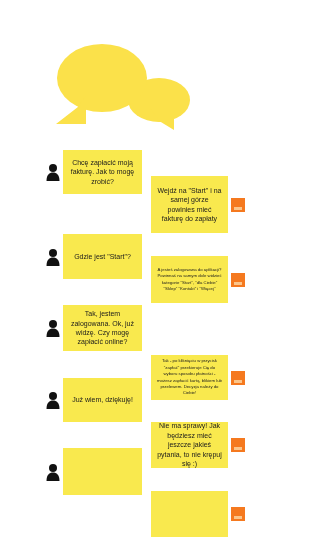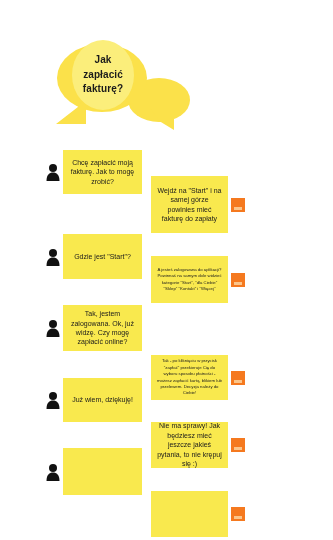--- a/index.html
+++ b/index.html
@@ -139,25 +139,20 @@
 </head>
 <body>
 
 <div id="page">
 
   <div id="header-bubbles">
     <div class="bubble-back"></div>
     <div class="bubble-back-tail2"></div>
     <div class="bubble-mid"></div>
     <div class="bubble-mid-tail"></div>
-    <div class="bubble-front">
-      <div class="bubble-front-text">Jak
-zapłacić
-fakturę?</div>
-    </div>
   </div>
 
   <div id="chat">
       <div class="row" style="height: 0px;">
         <span class="avatar-icon" style="top: 13px;">
           <svg viewBox="0 0 16 18" width="16" height="18" aria-hidden="true">
             <circle cx="8" cy="5" r="4" fill="#111111"></circle>
             <path d="M1.5 18 C1.5 11.8 4.4 9.5 8 9.5 C11.6 9.5 14.5 11.8 14.5 18 Z" fill="#111111"></path>
           </svg>
         </span>

